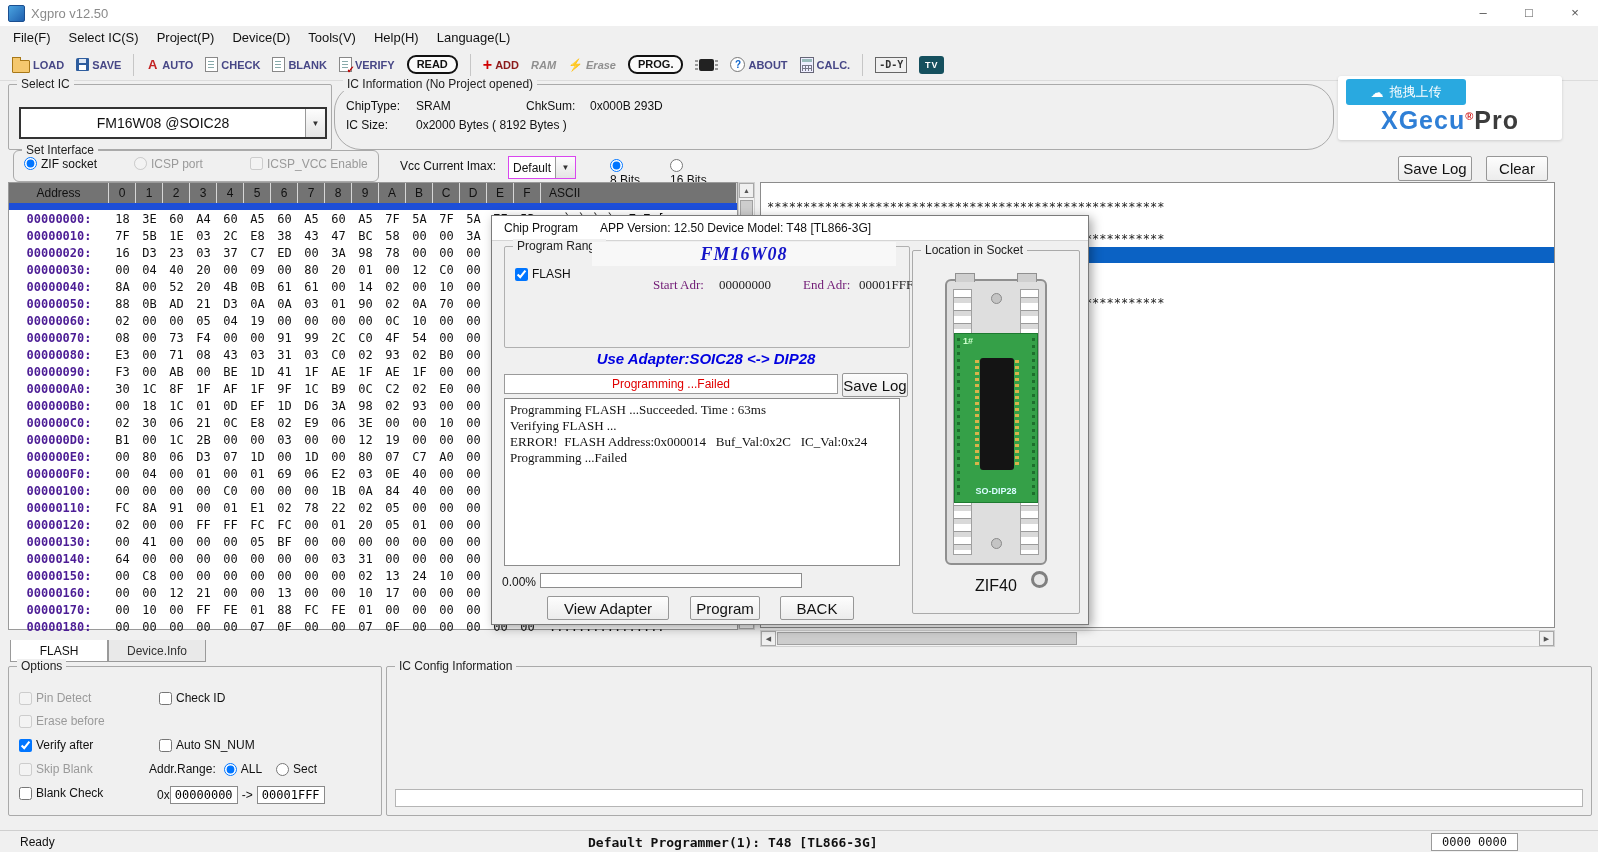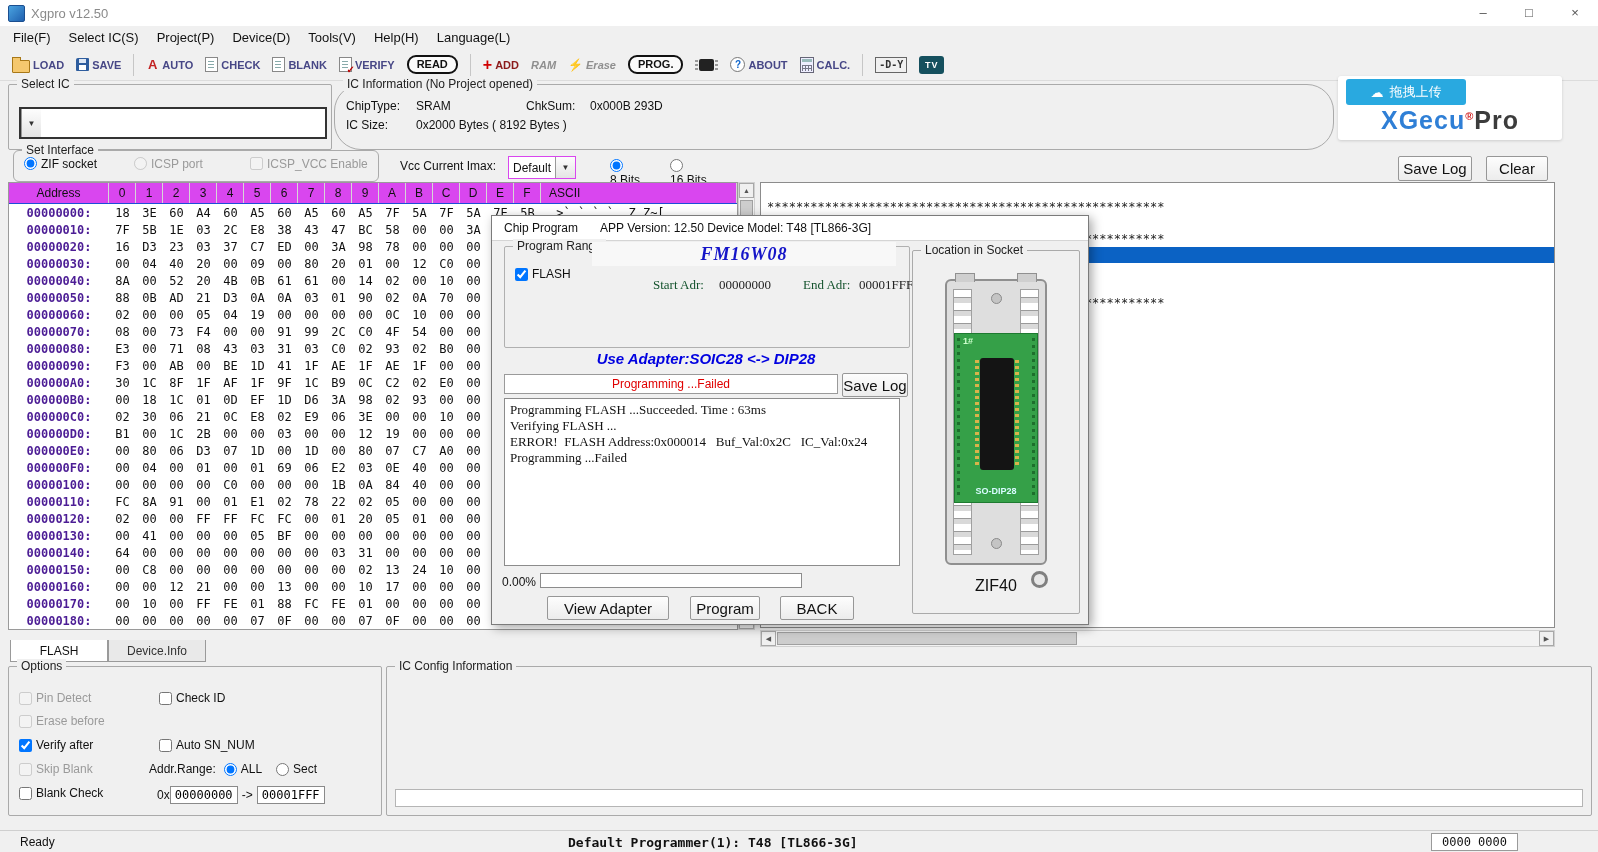--- a/index.html
+++ b/index.html
@@ -75,21 +75,21 @@
   .upload-btn{position:absolute;left:8px;top:3px;width:120px;height:26px;background:#29a9e0;border-radius:3px;
               color:#fff;display:flex;align-items:center;justify-content:center;gap:6px;font-size:13px;}
   .upload-cloud{font-size:13px;color:#fff;}
   .brand-logo{position:absolute;left:0;top:30px;width:100%;text-align:center;font-weight:700;font-size:25px;letter-spacing:1px;}
   .logo-x{color:#2f7fd6;}
   .logo-r{color:#d02020;font-size:11px;vertical-align:super;}
   .logo-p{color:#3c3c3c;}
 
   
   .hex-wrap{position:absolute;left:8px;top:182px;width:730px;height:448px;background:#fff;border:1px solid #9a9a9a;box-sizing:border-box;}
-  .hex-header{display:flex;height:20px;background:#d946ef;border-bottom:1px solid #1d4ed8;
+  .hex-header{display:flex;height:20px;background:#737373;border-bottom:7px solid #1d4ed8;
               font:12px "Liberation Sans",sans-serif;}
   .hex-h{display:flex;align-items:center;justify-content:center;border-right:1px solid #d6d6d6;box-sizing:border-box;}
   .hex-h-addr{width:100px;}
   .hex-h-byte{width:27px;}
   .hex-h-ascii{flex:1;justify-content:flex-start;padding-left:8px;}
   .hex-body{font:12px "DejaVu Sans Mono",monospace;}
   .hex-row{display:flex;height:17px;align-items:center;}
   .hex-addr{width:100px;text-align:center;color:#4c1d95;font-weight:700;}
   .hex-byte{width:27px;text-align:center;color:#101010;}
   .hex-ascii{flex:1;padding-left:8px;color:#101010;white-space:pre;}
@@ -118,35 +118,35 @@
   .opt-row{position:absolute;display:flex;align-items:center;font-size:12px;white-space:nowrap;}
   .hexinput{font:12px "DejaVu Sans Mono",monospace;border:1px solid #8a8a8a;background:#fff;
             padding:1px 2px;width:62px;text-align:center;box-sizing:content-box;}
 
   .ic-config-strip{position:absolute;left:8px;right:8px;bottom:8px;height:16px;background:#fff;border:1px solid #b5b5b5;}
 
   
   .statusbar{position:absolute;left:0;top:830px;width:1598px;height:22px;background:#f0f0f0;
              border-top:1px solid #cfcfcf;display:flex;align-items:center;font-size:12px;}
   .status-ready{margin-left:20px;}
-  .status-programmer{position:absolute;left:568px;font:700 13px "DejaVu Sans Mono",monospace;}
+  .status-programmer{position:absolute;left:588px;font:700 13px "DejaVu Sans Mono",monospace;}
   .status-counter{position:absolute;right:80px;background:#fff;border:1px solid #9a9a9a;
                   font:12px "DejaVu Sans Mono",monospace;padding:1px 10px;}
 
   
   .dialog{position:absolute;left:480px;top:215px;width:598px;height:410px;background:#f0f0f0;
           border:1px solid #7b7b7b;box-shadow:3px 3px 10px rgba(0,0,0,.35);z-index:30;box-sizing:border-box;margin-left:11px;}
   .dlg-titlebar{height:24px;background:#fff;border-bottom:1px solid #d5d5d5;display:flex;align-items:center;font-size:12px;}
   .dlg-title{margin-left:12px;}
   .dlg-subtitle{margin-left:22px;}
   .dlg .legend{background:#f0f0f0;}
   .chip-banner{position:absolute;left:100px;top:26px;width:304px;height:24px;background:#f8f8f8;
                display:flex;align-items:center;justify-content:center;z-index:2;
                font:italic 700 18px "Liberation Serif",serif;color:#1515c8;letter-spacing:1px;}
-  .adr-lbl{font:13px "Liberation Serif",serif;color:#14532d;}
+  .adr-lbl{font:13px "Liberation Serif",serif;color:#701a75;}
   .adr-val{font:13px "Liberation Serif",serif;color:#222;margin-left:6px;}
   .adapter-note{position:absolute;left:12px;top:134px;width:404px;text-align:center;
                 font:italic 700 15px "Liberation Sans",sans-serif;color:#0000e0;}
   .dlg-status{position:absolute;left:12px;top:158px;width:334px;height:20px;background:#fff;border:1px solid #9a9a9a;
               display:flex;align-items:center;justify-content:center;color:#e00000;font-size:12px;box-sizing:border-box;}
   .dlg-log{position:absolute;left:12px;top:182px;width:396px;height:168px;background:#fff;border:1px solid #8c8c8c;
            box-sizing:border-box;padding:3px 5px;font:13px "Liberation Serif",serif;color:#111;overflow:hidden;}
   .dlg-log div{line-height:16px;white-space:pre;}
   .progress-label{position:absolute;left:10px;top:359px;font-size:12px;}
   .progress-bar{position:absolute;left:48px;top:357px;width:262px;height:15px;background:#fff;
@@ -262,20 +262,21 @@
         <span class="ico ico-pin-detect">-D-Y</span>
       </div>
       <div class="tb-btn">
         <span class="ico ico-tv">TV</span>
       </div>
     </div>
 
   <div class="groupbox" style="left:8px;top:84px;width:322px;height:64px;">
     <span class="legend">Select IC</span>
     <div class="combo abs" style="left:10px;top:22px;width:304px;height:28px;border:2px solid #333;">
+      <div class="combo-text">FM16W08 @SOIC28</div>
       <div class="combo-btn">▼</div>
     </div>
   </div>
 
   <div class="groupbox" style="left:334px;top:84px;width:998px;height:64px;border-radius:27px;">
     <span class="legend">IC Information (No Project opened)</span>
     <span class="abs lbl" style="left:11px;top:14px;">ChipType:</span>
     <span class="abs lbl" style="left:81px;top:14px;">SRAM</span>
     <span class="abs lbl" style="left:191px;top:14px;">ChkSum:</span>
     <span class="abs lbl" style="left:255px;top:14px;">0x000B 293D</span>

